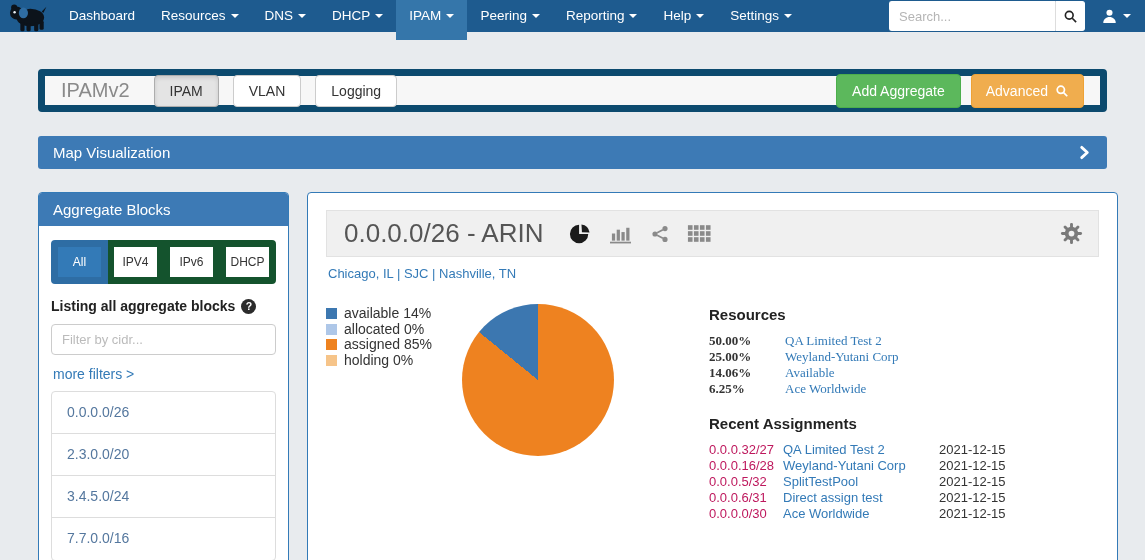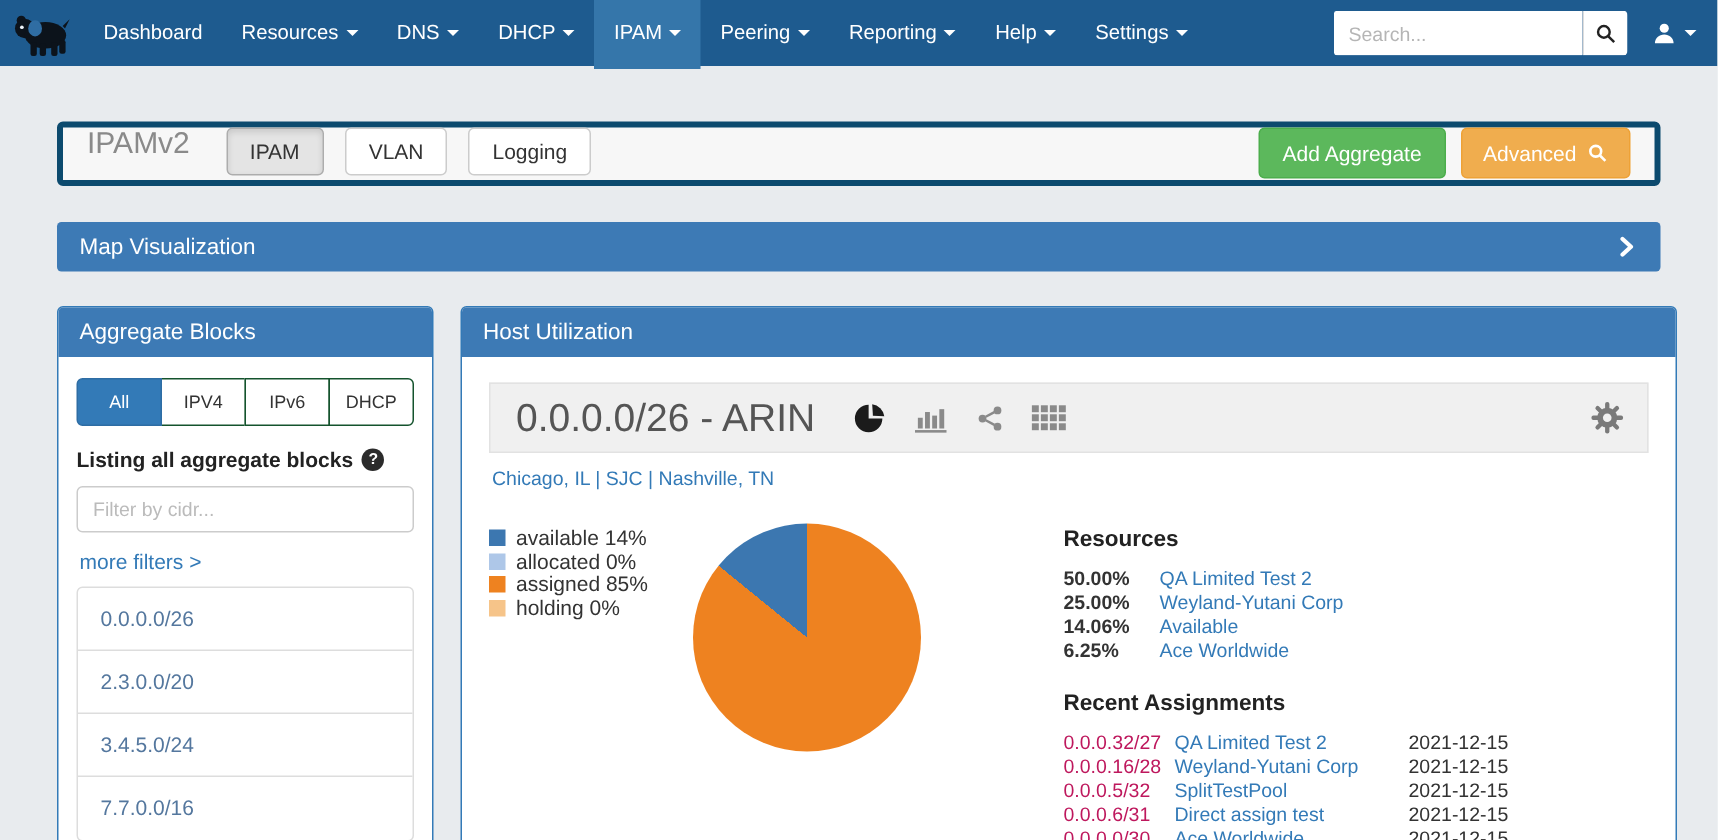--- a/index.html
+++ b/index.html
@@ -1,41 +1,41 @@
 <!DOCTYPE html>
 <html><head>
 <meta charset="utf-8">
 <style>
   * { box-sizing: border-box; margin: 0; padding: 0; }
   html,body { width:1145px; height:560px; overflow:hidden; background:#e8ebee;
               font-family:"Liberation Sans", sans-serif; }
 
   
-  .navbar { height:44px; background:#1e5b8f; display:flex; align-items:center; }
+  .navbar { height:32px; background:#1e5b8f; display:flex; align-items:center; }
   .logo { width:56px; height:48px; display:flex; align-items:center; justify-content:center; cursor:pointer; }
   .nav-menu { list-style:none; display:flex; height:48px; }
   .nav-item { color:#fff; font-size:13.5px; line-height:48px; padding:0 13px; cursor:pointer; white-space:nowrap; }
   .nav-item.active { background:#3576aa; }
   .caret { display:inline-block; width:0; height:0; border-top:4px solid #fff;
            border-left:4px solid transparent; border-right:4px solid transparent;
            margin-left:5px; vertical-align:middle; }
   .nav-right { margin-left:auto; display:flex; align-items:center; padding-right:14px; }
   .search-group { display:flex; height:30px; }
   .search-group input { width:166px; height:30px; border:1px solid #fff; border-right:none;
         border-radius:3px 0 0 3px; padding:0 9px; font-size:13px; color:#333; outline:none; }
   .search-group input::placeholder { color:#b5b5b5; }
   .search-btn { width:30px; height:30px; background:#fff; border:1px solid #fff; border-left:1px solid #ddd;
         border-radius:0 3px 3px 0; color:#222; cursor:pointer; display:flex; align-items:center; justify-content:center; }
   .user-menu { display:flex; align-items:center; margin-left:16px; cursor:pointer; }
 
   
   .content { padding:0 38px; }
 
-  .toolbar { margin-top:37px; height:43px; background:#f7f7f7; border:4px solid #0c4a6e;
-             border-radius:4px; display:flex; align-items:flex-start; padding:0 16px; }
+  .toolbar { margin-top:37px; height:43px; background:#f7f7f7; border:7px solid #0c4a6e;
+             border-radius:4px; display:flex; align-items:center; padding:0 16px; }
   .page-title { font-size:20px; color:#8a8a8a; margin-right:24px; }
   .tbtn { font-size:14px; color:#333; background:#fff; border:1px solid #ccc; border-radius:4px;
           padding:7px 15px; margin-right:14px; cursor:pointer; font-family:inherit; }
   .tbtn.active { background:#e4e4e4; border-color:#adadad; box-shadow:inset 0 2px 4px rgba(0,0,0,.12); }
   .toolbar-right { margin-left:auto; display:flex; gap:10px; }
   .btn-green { background:#5cb85c; border:1px solid #4cae4c; color:#fff; font-size:14px;
                padding:8px 15px; border-radius:4px; cursor:pointer; font-family:inherit; }
   .btn-orange { background:#f0ad4e; border:1px solid #eea236; color:#fff; font-size:14px;
                padding:8px 14px; border-radius:4px; cursor:pointer; font-family:inherit;
                display:flex; align-items:center; gap:7px; }
@@ -46,21 +46,21 @@
 
   .panels { margin-top:23px; display:flex; gap:18px; align-items:flex-start; }
   .panel { background:#fff; border:1px solid #337ab7; border-radius:4px 4px 0 0; }
   .panel-head { background:#3d7ab5; color:#fff; font-size:15px; padding:8px 14px;
                 border-radius:3px 3px 0 0; }
 
   
   .sidebar { width:251px; flex-shrink:0; }
   .sidebar-body { padding:14px 12px 20px; }
   .btn-group { display:flex; }
-  .fbtn { flex:1; font-size:12px; color:#333; background:#fff; border:1px solid #14532d;
+  .fbtn { flex:1; font-size:12px; color:#333; background:#fff; border:7px solid #14532d;
           padding:8px 0; text-align:center; cursor:pointer; margin-left:-1px; font-family:inherit; }
   .fbtn:first-child { margin-left:0; border-radius:4px 0 0 4px; }
   .fbtn:last-child { border-radius:0 4px 4px 0; }
   .fbtn.active { background:#337ab7; border-color:#2e6da4; color:#fff; position:relative; }
   .listing-label { margin-top:14px; font-size:14px; font-weight:bold; color:#222;
                    display:flex; align-items:flex-end; gap:6px; }
   .help-badge { width:15px; height:15px; border-radius:50%; background:#2b2b2b; color:#fff;
                 font-size:10.5px; font-weight:bold; text-align:center; line-height:15px; flex-shrink:0; }
   .filter-input { margin-top:10px; width:100%; height:31px; border:1px solid #ccc; border-radius:4px;
                   padding:0 10px; font-size:13px; color:#333; outline:none; font-family:inherit; }
@@ -85,22 +85,22 @@
 
   .chart-row { display:flex; margin-top:23px; }
   .legend { width:136px; flex-shrink:0; margin-top:2px; }
   .legend-item { font-size:14px; color:#333; line-height:15.5px; display:flex; align-items:center;text-align:center; }
   .legend-swatch { width:11px; height:11px; display:inline-block; margin-right:7px; flex-shrink:0; }
   .pie { width:152px; height:152px; border-radius:50%; flex-shrink:0; }
 
   .stats { margin-left:95px; width:390px; }
   .stats h4 { font-size:15px; font-weight:bold; color:#222; margin:2px 0 10px; }
   .stats h4.recent-h { margin-top:18px; }
-  .res-row { display:grid; grid-template-columns:52px auto; column-gap:12px;
-             font-size:13px; line-height:16px; }
+  .res-row { display:grid; grid-template-columns:52px auto; column-gap:24px;
+             font-size:13px; line-height:16px;font-family:Liberation Serif, serif; }
   .res-pct { font-weight:bold; color:#333; }
   .blue-link { color:#337ab7; cursor:pointer; }
   .rec-row { display:grid; grid-template-columns:64px 146px auto; column-gap:10px;
              font-size:13px; line-height:16px; }
   .rec-cidr { font-weight:normal; color:#be185d; }
   .rec-date { color:#333; }
 </style>
 </head>
 <body>
 
@@ -201,21 +201,20 @@
           <div class="block-row">0.0.0.0/26</div>
           <div class="block-row">2.3.0.0/20</div>
           <div class="block-row">3.4.5.0/24</div>
           <div class="block-row">7.7.0.0/16</div>
 
         </div>
       </div>
     </aside>
 
     <section class="panel host">
-      <div class="panel-head">Host Utilization</div>
       <div class="host-body">
 
         <div class="block-bar">
           <span class="block-title">0.0.0.0/26 - ARIN</span>
           <span class="bar-icons">
             <span class="ic">
               <svg width="22" height="22" viewBox="0 0 24 24" fill="#1b1b1b">
                 <path d="M11 2 A10 10 0 1 0 21 12 L11 12 Z"></path>
                 <path d="M13.6 1.6 L14.1 10 L22.4 10.3 A10.3 10.3 0 0 0 13.6 1.6 Z"></path>
               </svg>

